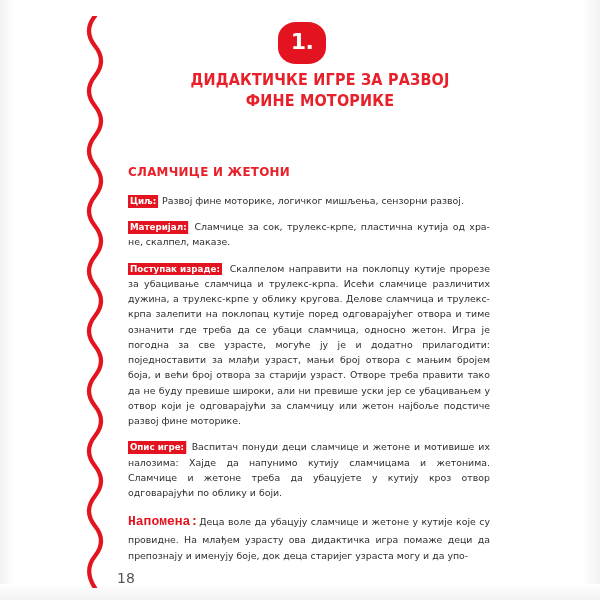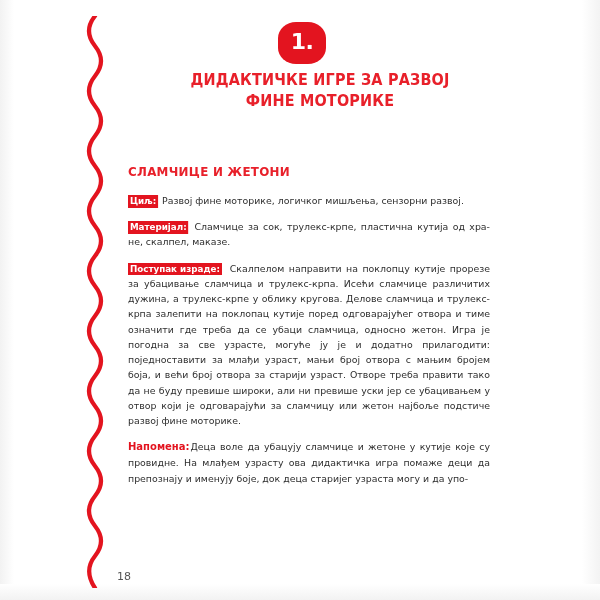--- a/index.html
+++ b/index.html
@@ -132,32 +132,33 @@
     font-size: 9.3px;
     line-height: 1.25;
     padding: 0px 2px 1px 2px;
     margin-right: 2px;
     transform: scaleX(0.94);
     transform-origin: left center;
   }
   .lbl-plain {
     color: #e3141f;
     font-weight: bold;
-    font-size: 10px;
+    font-size: 13px;
     margin-right: 1px;
+    font-family: Liberation Mono, monospace;
   }
   .it {
   }
 
   .page-number {
     position: absolute;
     left: 117px;
     top: 570px;
     font-family: "DejaVu Sans", "Liberation Sans", sans-serif;
-    font-size: 11px;
+    font-size: 14px;
     color: #555555;
   }
 </style>
 </head>
 <body>
 
 <div class="page">
 
   <div class="scan-edge-left"></div>
   <div class="scan-edge-right"></div>
@@ -195,20 +196,23 @@
     </p>
 
     <p class="para">
       <span class="lbl">Материјал:</span><span>Сламчице за сок, трулекс-крпе, пластична кутија од хра­не, скалпел, маказе.</span>
     </p>
 
     <p class="para">
       <span class="lbl">Поступак израде:</span><span>Скалпелом направити на поклопцу кутије прорезе за убацивање сламчица и трулекс-крпа. Исећи сламчице различитих дужина, а трулекс-крпе у облику кругова. Делове сламчица и тру­лекс-крпа залепити на поклопац кутије поред одговарајућег отвора и тиме означити где треба да се убаци сламчица, односно </span><span class="it">жетон</span><span>. Игра је погодна за све узрасте, могуће ју је и додатно прилагодити: поједноставити за млађи узраст, мањи број отвора с мањим бројем боја, и већи број отвора за старији узраст. Отворе треба правити тако да не буду превише широки, али ни превише уски јер се убацивањем у отвор који је одговарајући за сламчицу или </span><span class="it">жетон</span><span> најбоље подстиче развој фине моторике.</span>
     </p>
 
+    <p class="para">
+      <span class="lbl">Опис игре:</span><span>Васпитач понуди деци сламчице и жетоне и мотивише их налозима: </span><span class="it">Хајде да напунимо кутију сламчицама и жетонима. Сламчице и жетоне треба да убацујете у кутију кроз отвор одговарајући по облику и боји.</span>
+    </p>
 
     <p class="para">
       <span class="lbl-plain">Напомена:</span><span>Деца воле да убацују сламчице и жетоне у кутије које су провидне. На млађем узрасту ова дидактичка игра помаже деци да препознају и именују боје, док деца старијег узраста могу и да упо-</span>
     </p>
 
   </div>
 
   <div class="page-number">18</div>
 
 </div>

